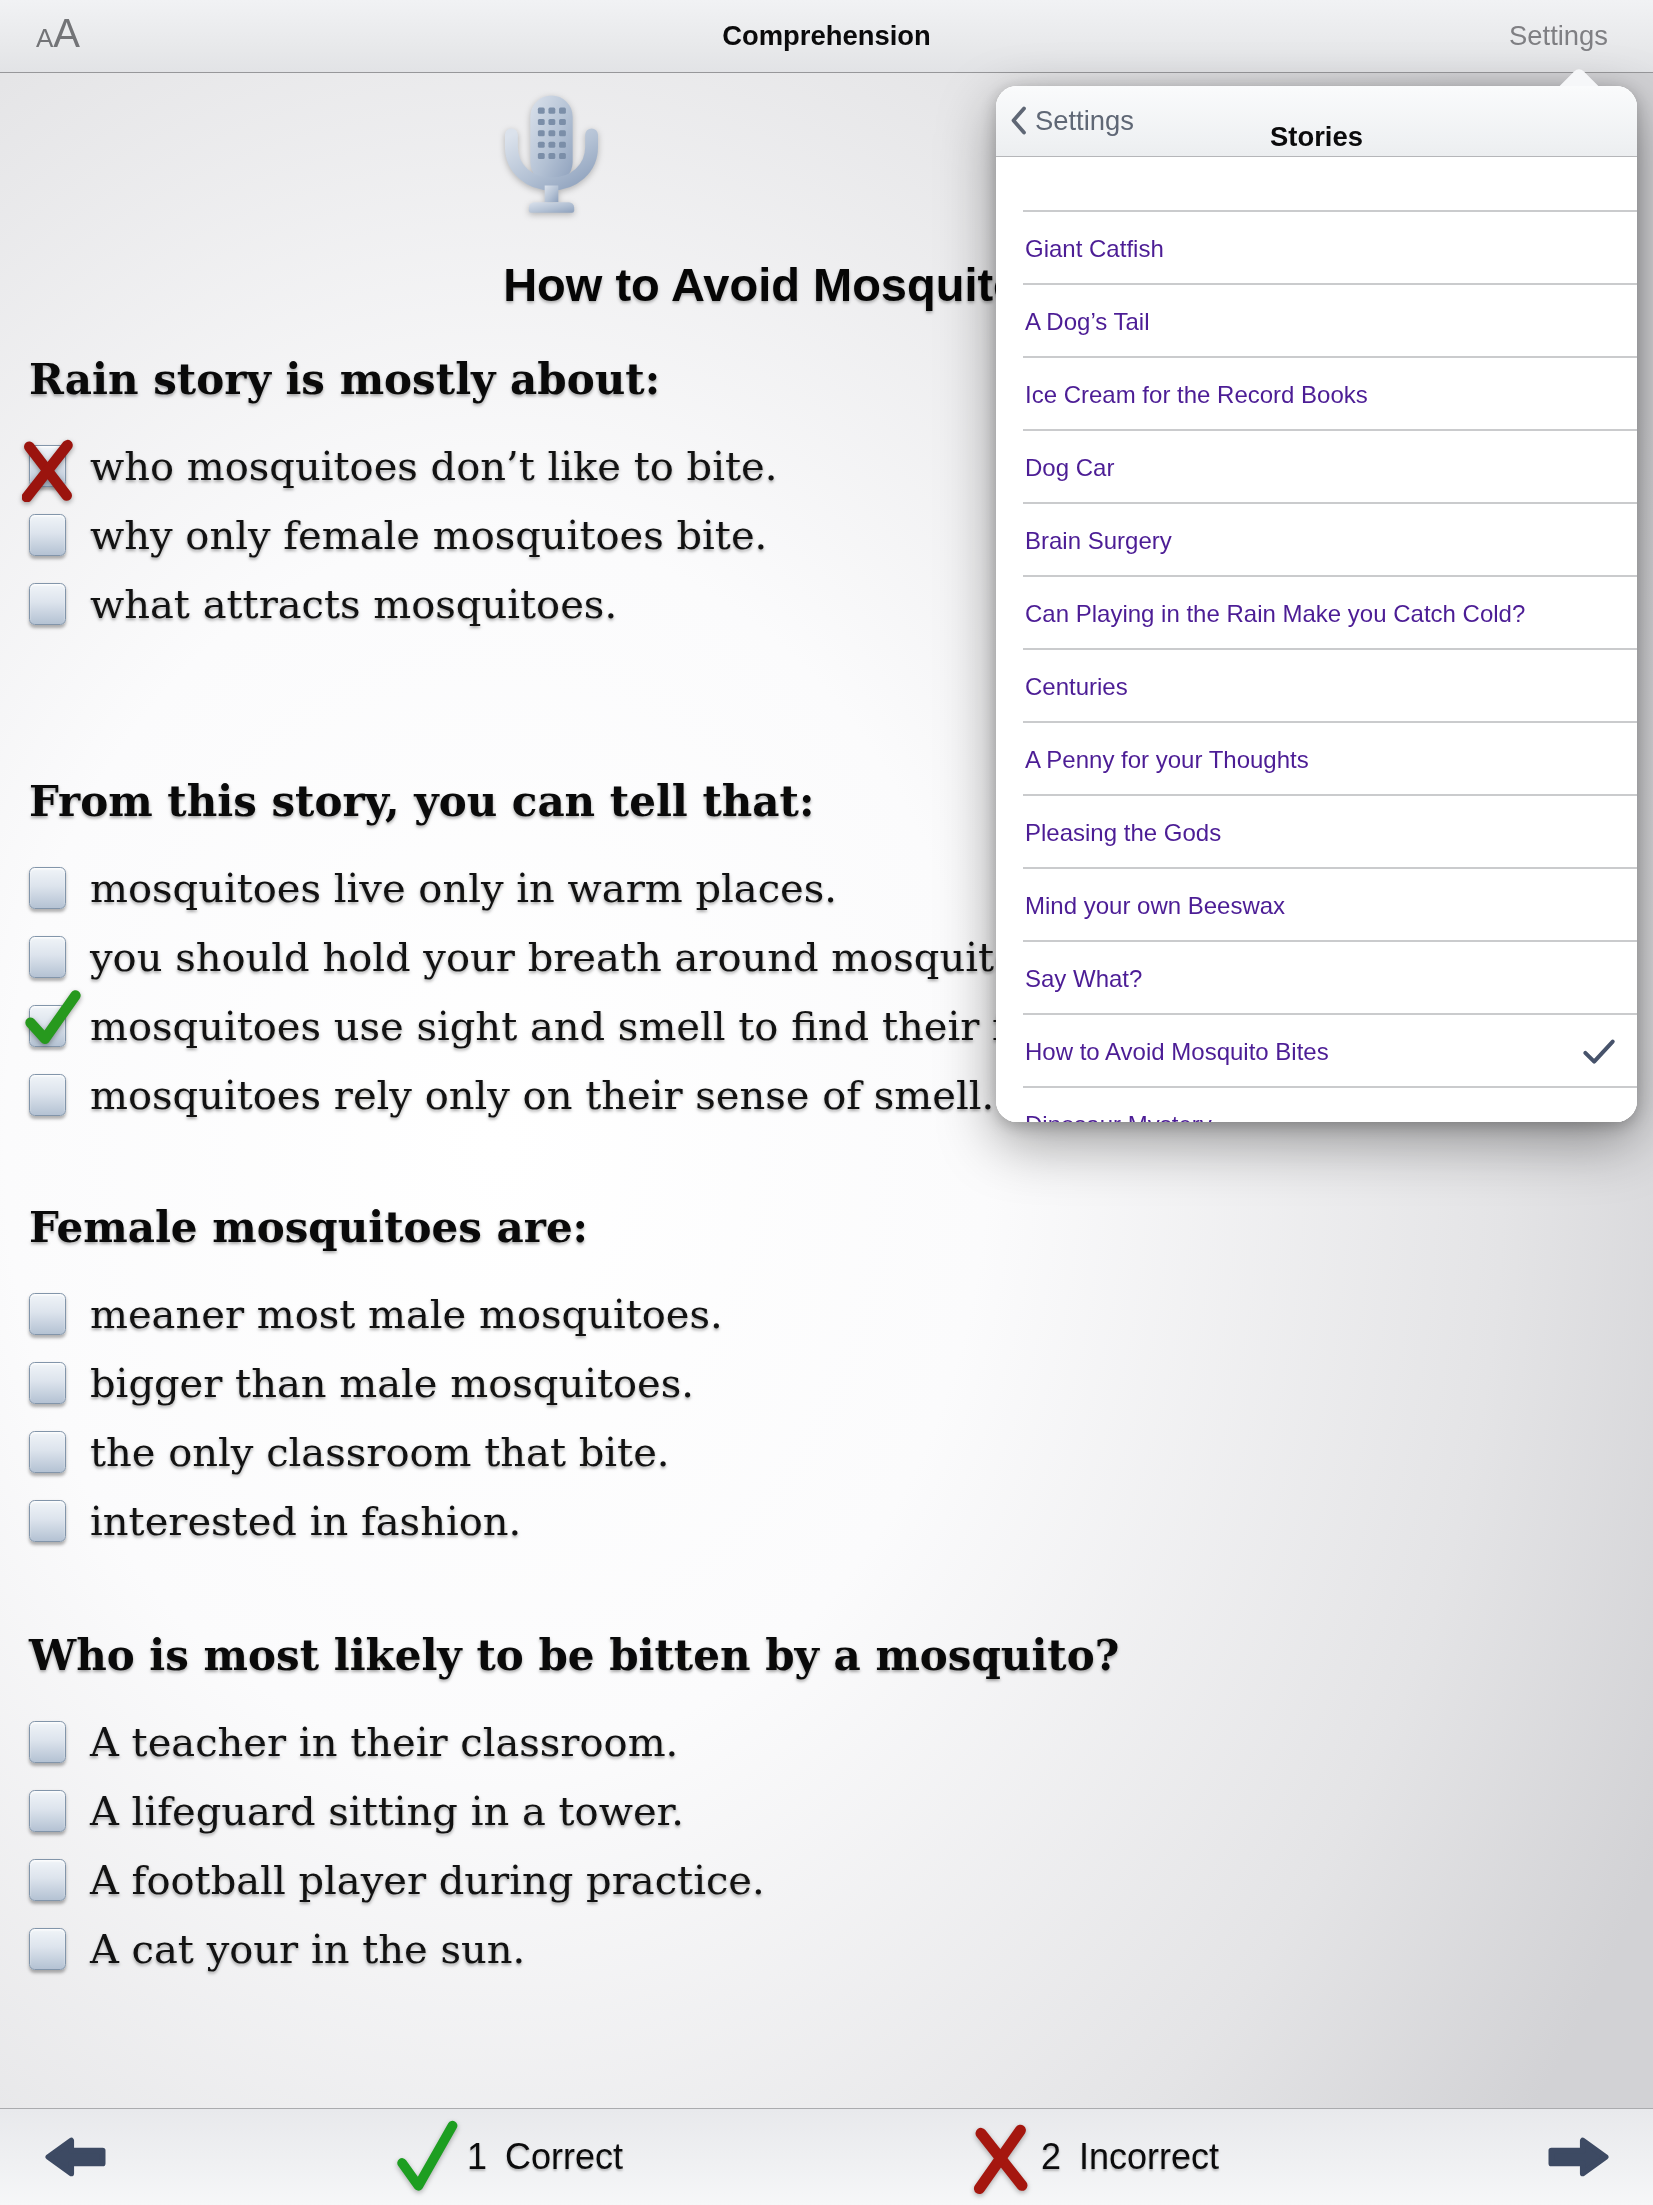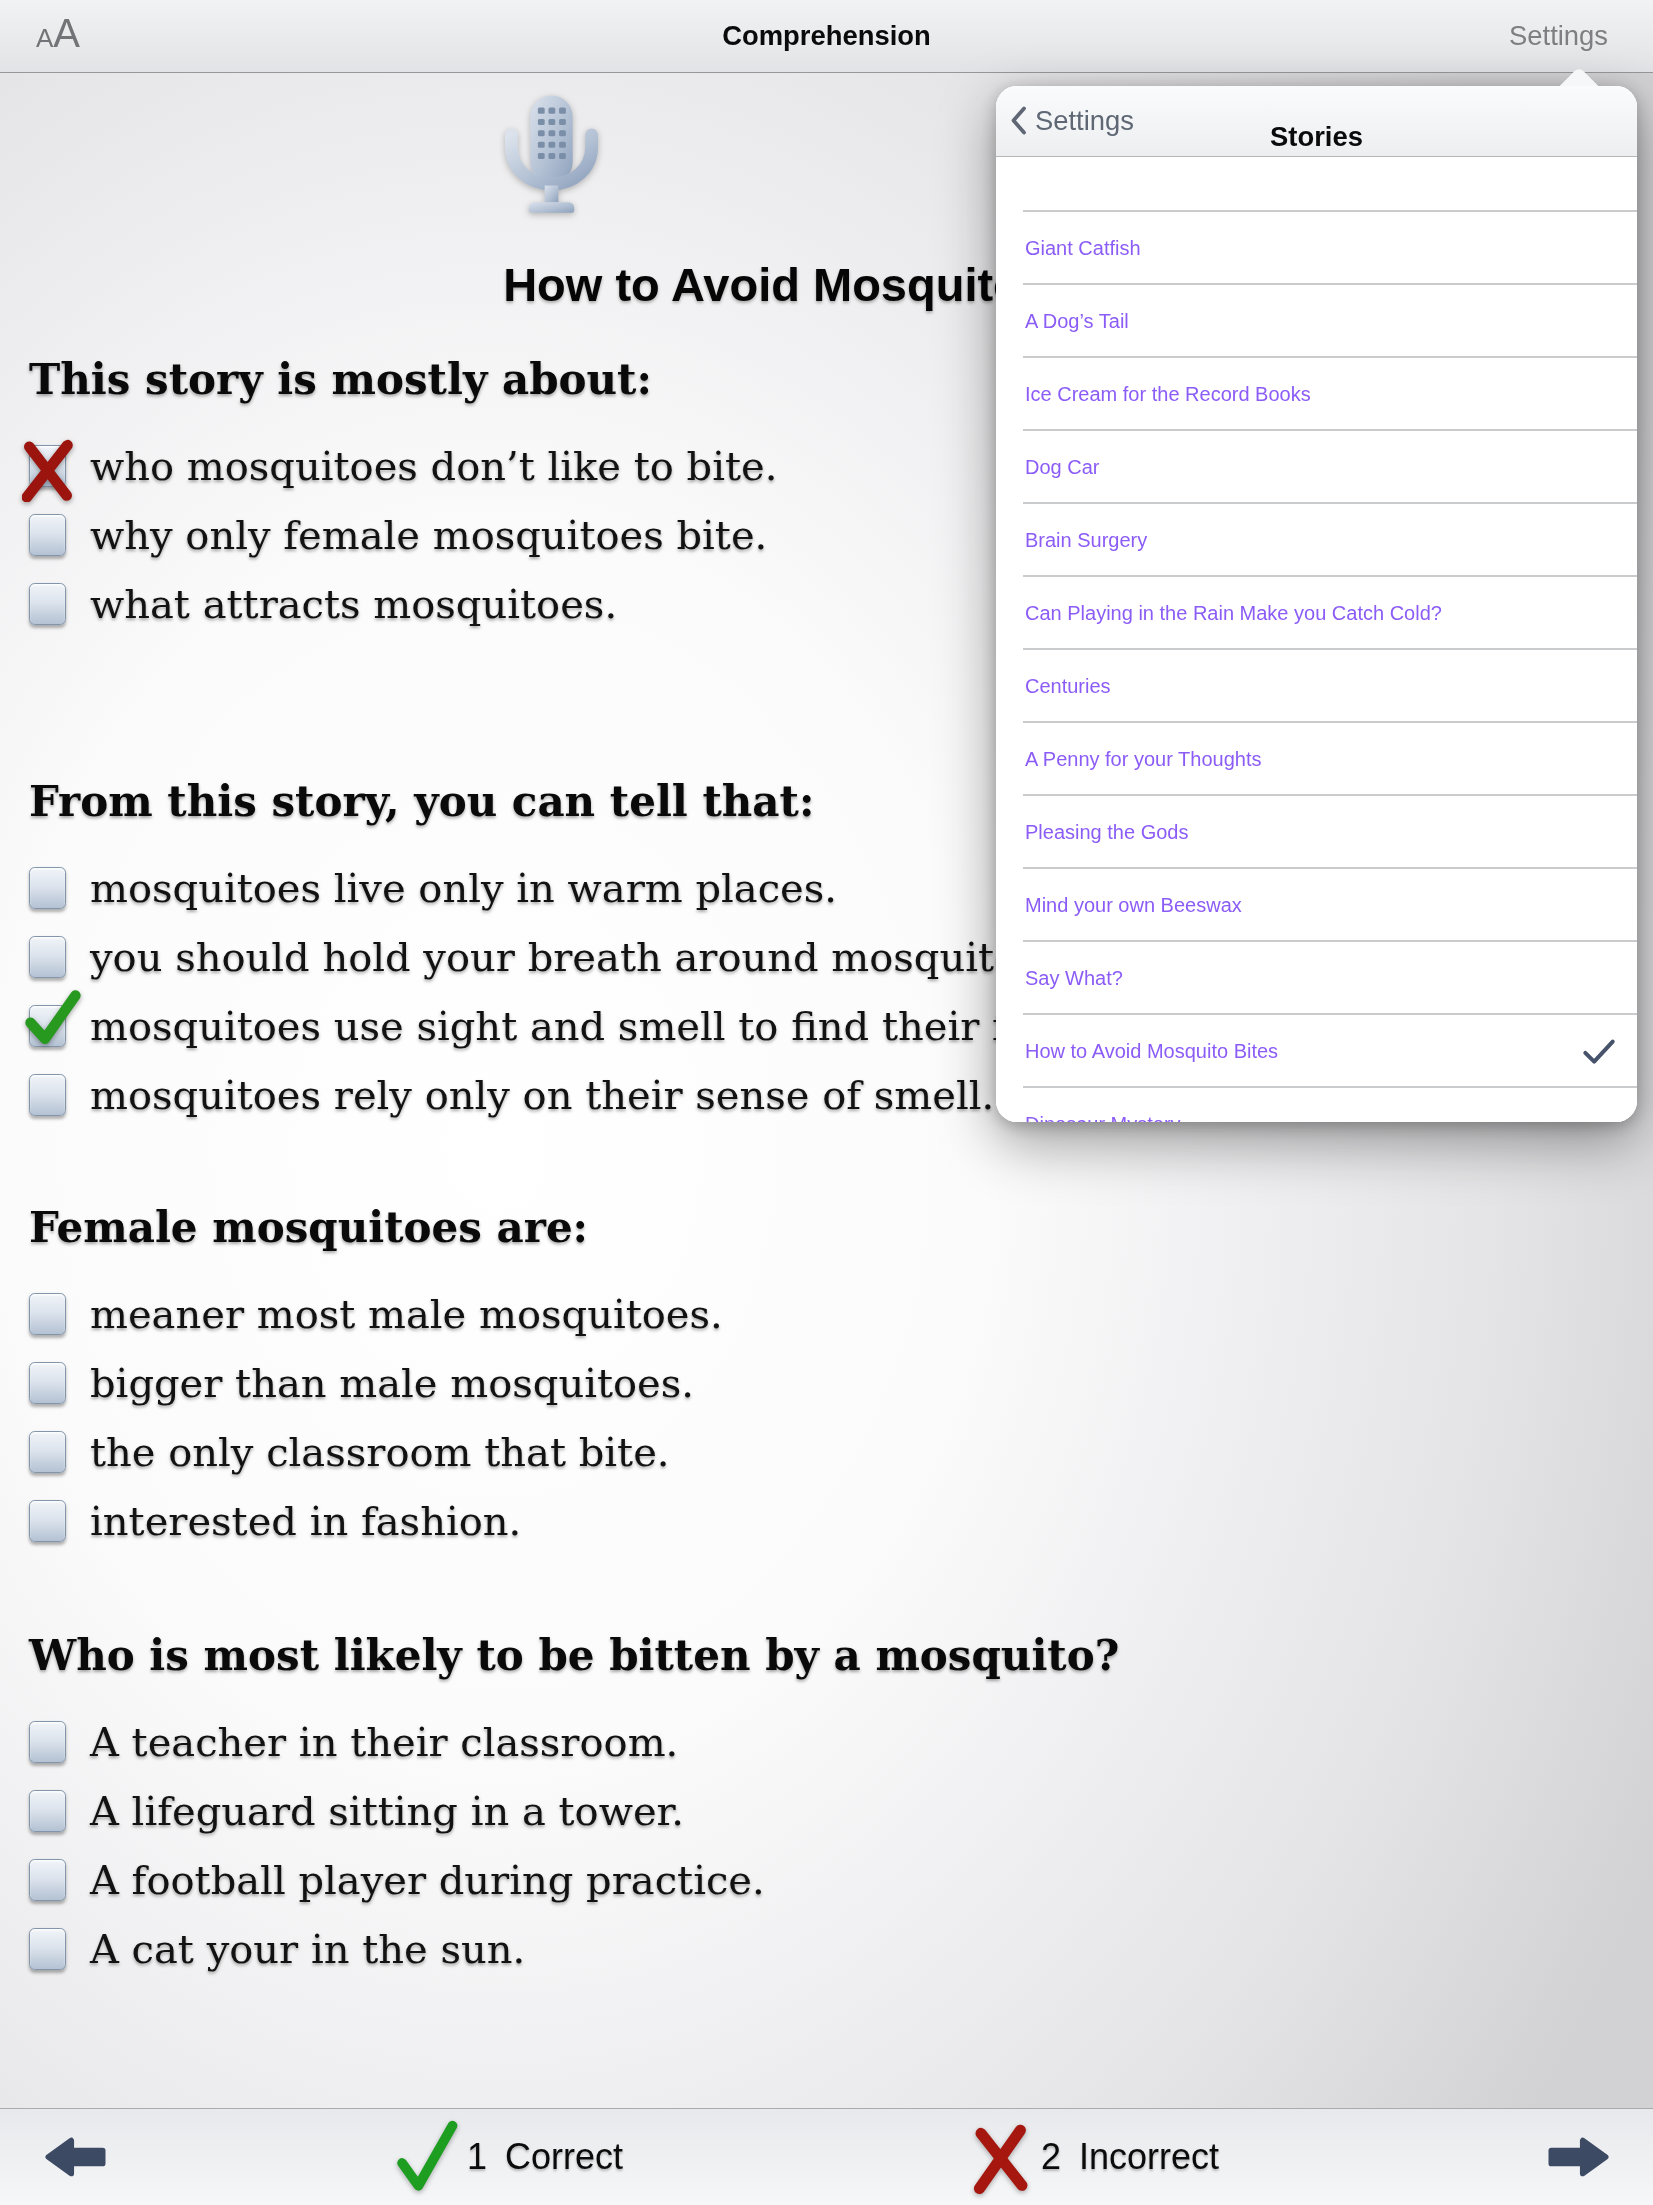--- a/index.html
+++ b/index.html
@@ -71,21 +71,21 @@
   .popover-header {
     position:relative; height:71px;
     background:linear-gradient(180deg,#fafbfc 0%,#eff1f3 80%,#eceef0 100%);
     border-bottom:1.6px solid #b5b6b9;
   }
   .back-btn { position:absolute; left:13px; top:0; height:69px; display:flex; align-items:center; gap:8px;
     color:#5f6775; font-size:27.4px; }
   .popover-title { position:absolute; left:0; top:16px; width:100%; height:69px; display:flex; align-items:center; justify-content:center;
     font-size:27.4px; font-weight:bold; color:#0b0b0c; }
   .story-row { position:relative; height:73px; display:flex; align-items:center; padding-left:29px;
-    font-size:20px; color:#8b5cf6; background:#fff; }
+    font-size:24px; color:#4c1d95; background:#fff; }
   .story-row::after { content:""; position:absolute; left:27.4px; right:0; bottom:0; height:1.6px; background:#cacbcd; }
   .story-row-empty { height:55px; }
   .row-check { position:absolute; right:21px; top:50%; transform:translateY(-50%); width:34px; height:27.4px; }
 
   
   .footer {
     position:absolute; left:0; top:2108px; width:1653px; height:97px; z-index:10;
     background:linear-gradient(180deg,#e8e9ec 0%,#eff0f2 55%,#f6f7f8 100%);
     border-top:1.6px solid #aaabae;
   }
@@ -136,21 +136,21 @@
       <rect x="75" y="78" width="9" height="8" rx="2"></rect>
   </g>
   <path d="M12,54 v16 c0,29 24,49 53,49 s53,-20 53,-49 v-16" fill="none" stroke="url(#mg)" stroke-width="17" stroke-linecap="round"></path>
   <rect x="56" y="121" width="18" height="22" fill="url(#mg)"></rect>
   <path d="M42,143 h46 a7,7 0 0 1 7,7 v4 a3,3 0 0 1 -3,3 h-54 a3,3 0 0 1 -3,-3 v-4 a7,7 0 0 1 7,-7 z" fill="url(#mg)"></path>
 </svg>
 
 <div class="story-title">How to Avoid Mosquito Bites</div>
 
 <div class="section" style="top:355px">
-  <div class="section-heading">This story is mostly about:</div>
+  <div class="section-heading">Rain story is mostly about:</div>
   <div class="opt-row">
     <div class="cbwrap">
       <div class="checkbox"></div>
       <svg class="mark mark-x" viewBox="0 0 64 80">
         <line x1="9" y1="12" x2="55" y2="72" stroke="#9b140e" stroke-width="13" stroke-linecap="round"></line>
         <line x1="56" y1="10" x2="6" y2="74" stroke="#9b140e" stroke-width="13" stroke-linecap="round"></line>
       </svg>
 
     </div>
     <span class="opt-text">who mosquitoes don’t like to bite.</span>

